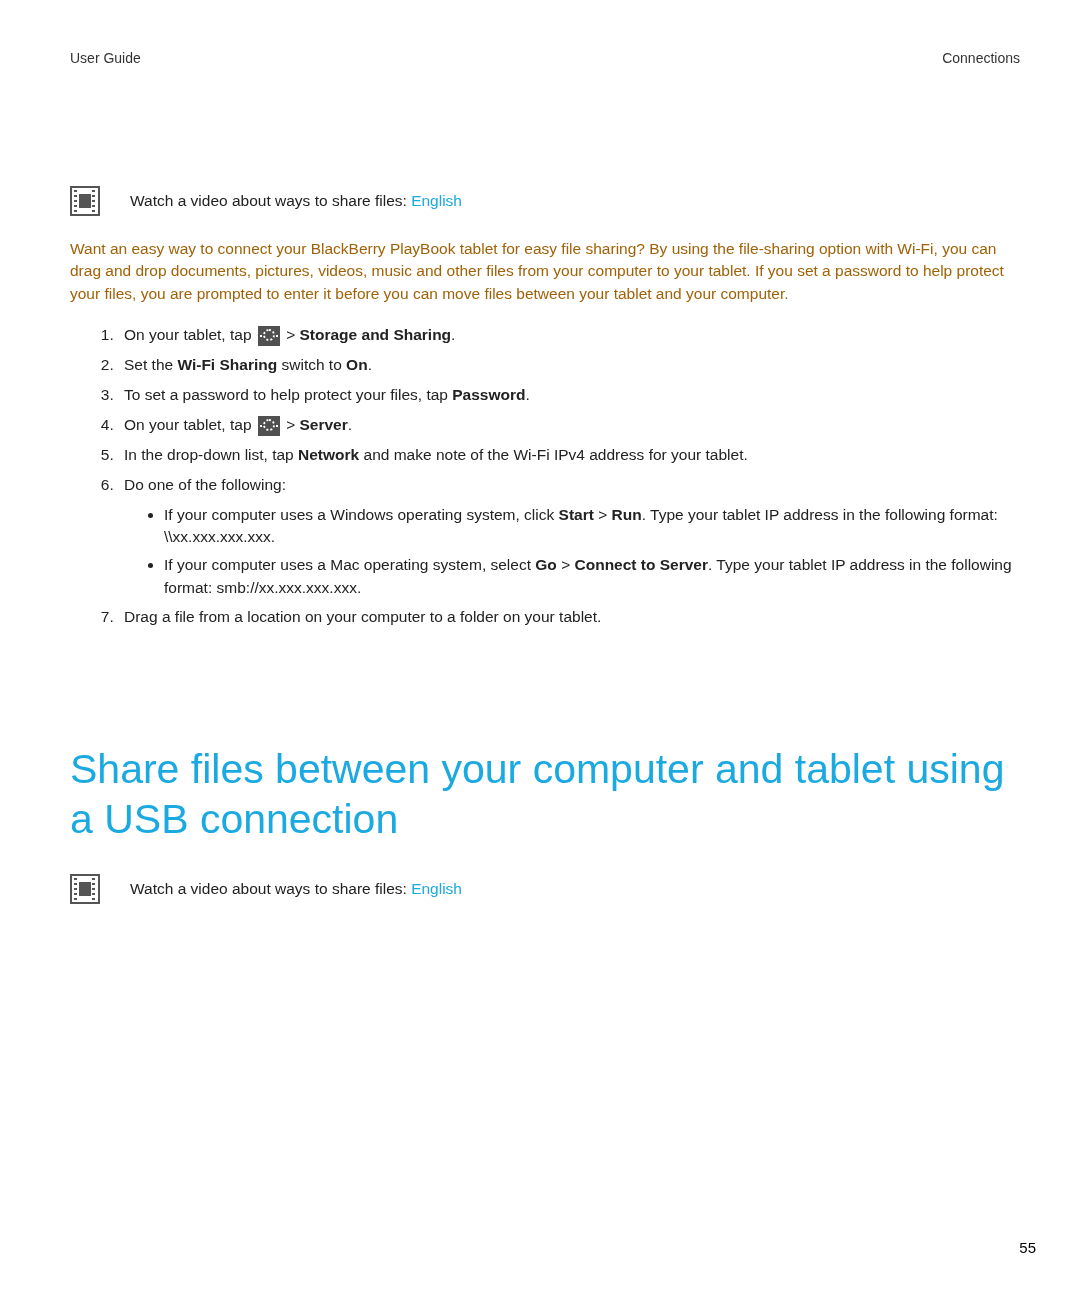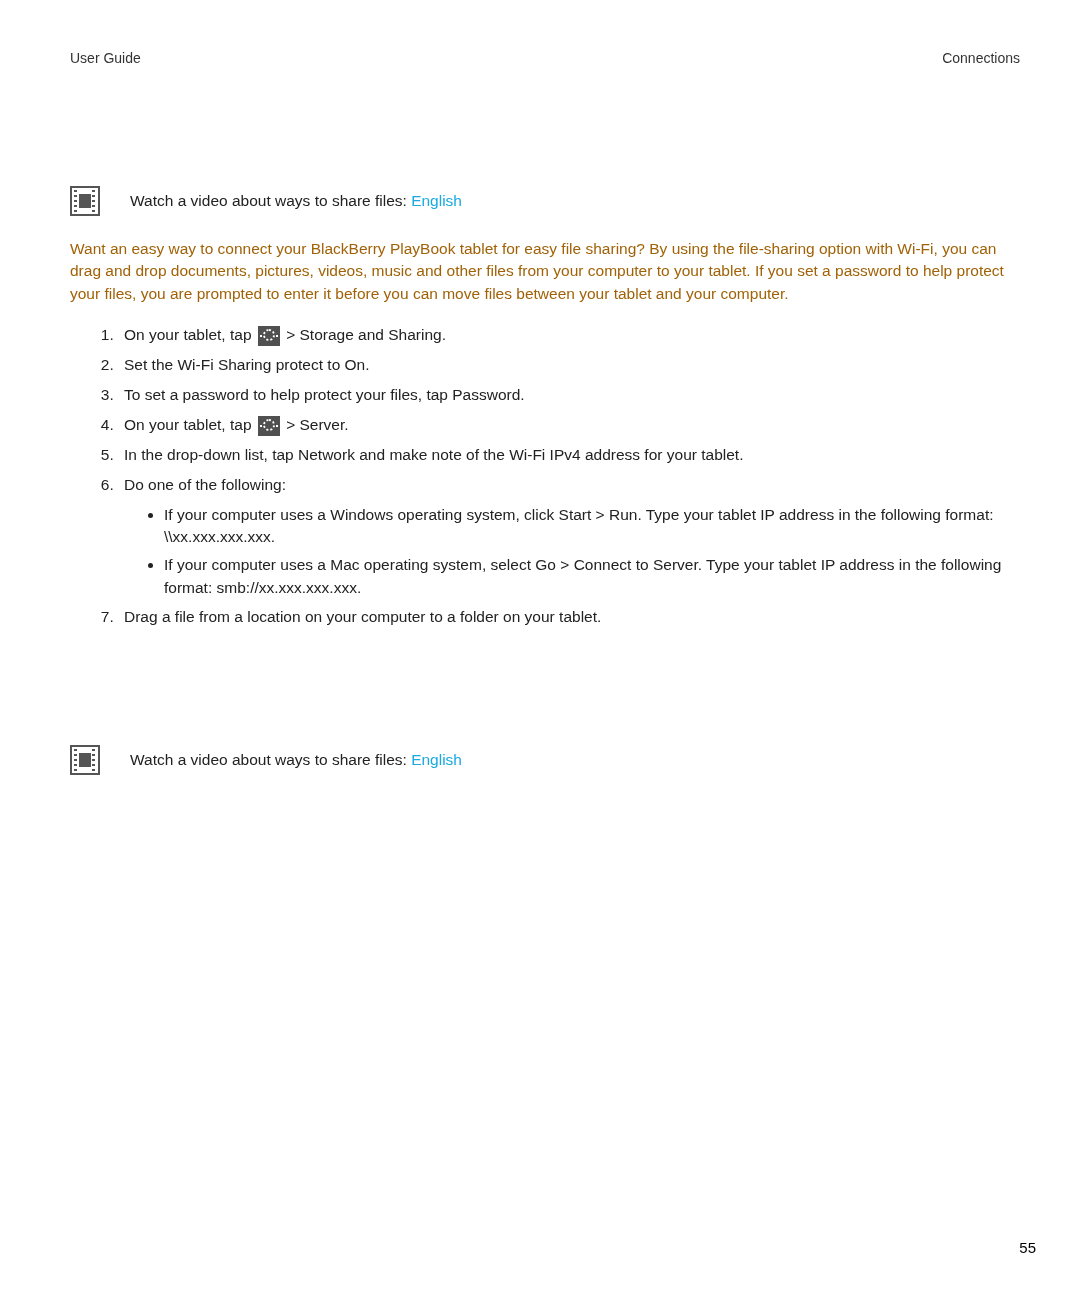--- a/index.html
+++ b/index.html
@@ -120,21 +120,21 @@
   }
   .gear-icon .dot-l, .gear-icon .dot-r {
     position: absolute;
     top: 50%;
     width: 2px; height: 2px;
     background: #fff;
     transform: translateY(-50%);
   }
   .gear-icon .dot-l { left: 2px; }
   .gear-icon .dot-r { right: 2px; }
-  .bold { font-weight: normal; }
+  .bold { font-weight: bold; }
   .page-number {
     position: absolute;
     bottom: 40px;
     right: 44px;
     font-size: 15px;
     color: #000000;
   }
   .spacer-big {
     height: 110px;
   }
@@ -173,21 +173,21 @@
     </span>
   </div>
 
   <p class="body">Want an easy way to connect your BlackBerry PlayBook tablet for easy file sharing? By using the file-sharing option with Wi-Fi, you can drag and drop documents, pictures, videos, music and other files from your computer to your tablet. If you set a password to help protect your files, you are prompted to enter it before you can move files between your tablet and your computer.</p>
 
   <ol class="steps">
     <li>
       <span>On your tablet, tap </span><span class="gear-icon"><span class="dot-l"></span><span class="dot-r"></span></span><span> &gt; </span><span class="bold">Storage and Sharing</span><span>.</span>
     </li>
     <li>
-      <span>Set the </span><span class="bold">Wi-Fi Sharing</span><span> protect to </span><span class="bold">On</span><span>.</span>
+      <span>Set the </span><span class="bold">Wi-Fi Sharing</span><span> switch to </span><span class="bold">On</span><span>.</span>
     </li>
     <li>
       <span>To set a password to help protect your files, tap </span><span class="bold">Password</span><span>.</span>
     </li>
     <li>
       <span>On your tablet, tap </span><span class="gear-icon"><span class="dot-l"></span><span class="dot-r"></span></span><span> &gt; </span><span class="bold">Server</span><span>.</span>
     </li>
     <li>
       <span>In the drop-down list, tap </span><span class="bold">Network</span><span> and make note of the Wi-Fi IPv4 address for your tablet.</span>
     </li>
@@ -200,20 +200,21 @@
         <li>
           <span>If your computer uses a Mac operating system, select </span><span class="bold">Go</span><span> &gt; </span><span class="bold">Connect to Server</span><span>. Type your tablet IP address in the following format: smb://xx.xxx.xxx.xxx.</span>
         </li>
       </ul>
     </li>
     <li>Drag a file from a location on your computer to a folder on your tablet.</li>
   </ol>
 
   <div class="spacer-big"></div>
 
+  <h1 class="section-title">Share files between your computer and tablet using a USB connection</h1>
 
   <div class="video-row">
     <span class="video-icon">
       <span class="perf left">
           <span></span>
           <span></span>
           <span></span>
           <span></span>
           <span></span>
         </span>

